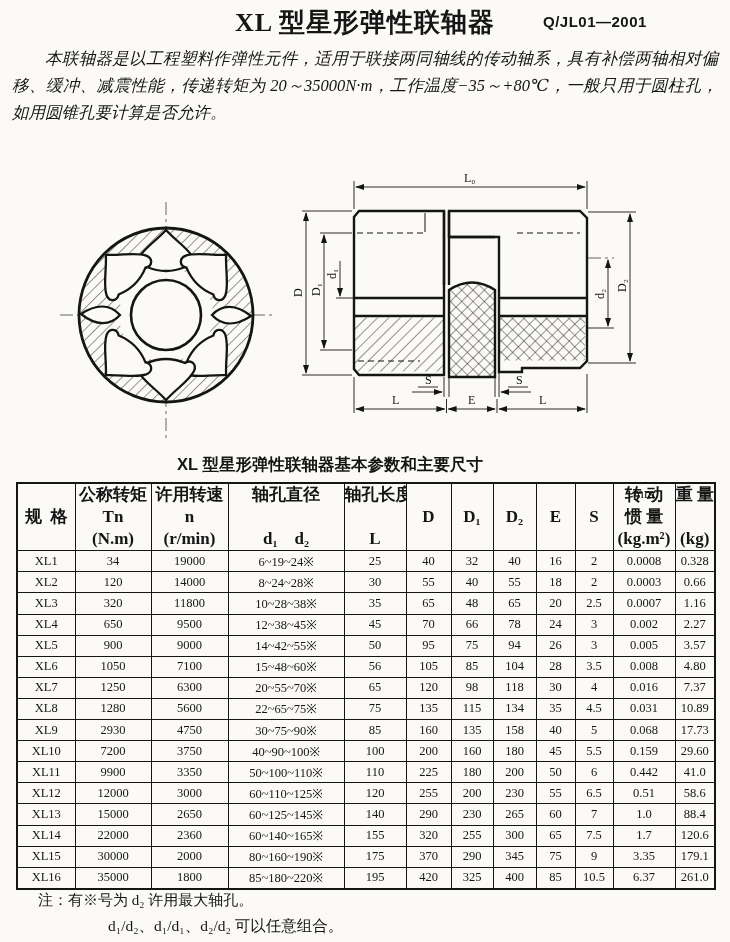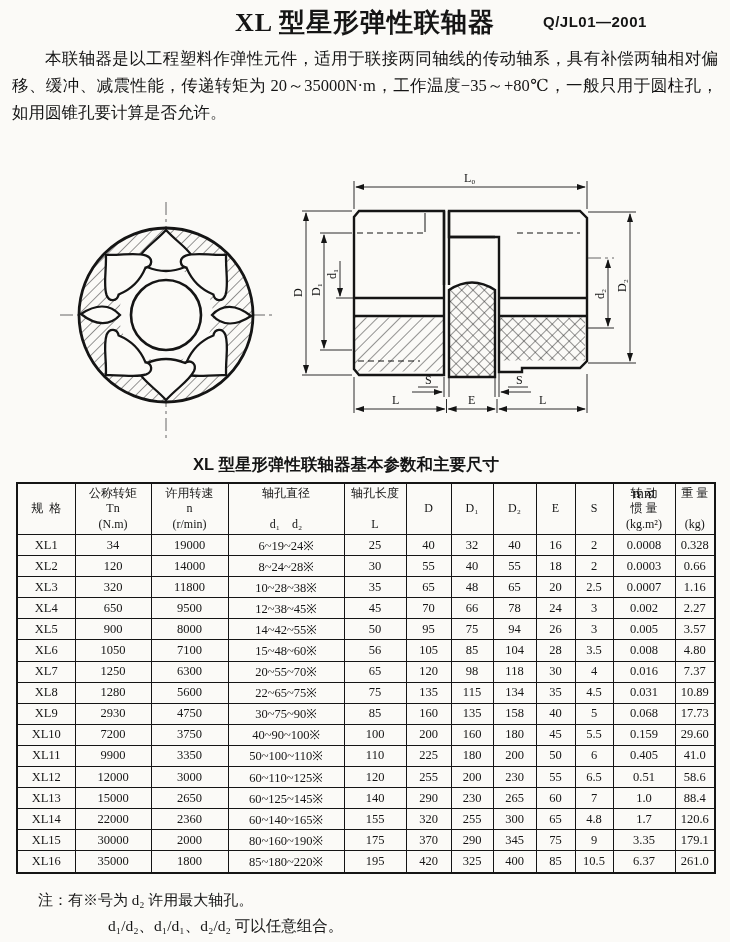--- a/index.html
+++ b/index.html
@@ -16,49 +16,49 @@
     font-size:26px;font-weight:bold;letter-spacing:1px;
     font-family:Liberation Serif, serif;
   }
   .std-no{
     top:13px;left:543px;font-size:15px;letter-spacing:.5px;
     font-family:"Liberation Sans","DejaVu Sans",sans-serif;font-weight:bold;
   }
   
   .intro{
     top:46px;left:12px;width:706px;
-    font-size:16.5px;line-height:1.63;text-align:justify;text-indent:2em;
+    font-size:16.5px;line-height:1.63;text-align:justify;text-indent:2em;font-style:italic;
   }
   
   .fig{background:transparent;}
   svg{display:block;}
   .outline{fill:none;stroke:#151515;stroke-width:2.4;}
   .heavy{stroke:#151515;stroke-width:2.4;fill:none;}
   .thin{stroke:#151515;stroke-width:1;fill:none;}
   .hid{stroke:#151515;stroke-width:1.2;fill:none;stroke-dasharray:6 4;}
   .cl{stroke:#555;stroke-width:.9;fill:none;stroke-dasharray:13 4 3 4;}
   .dim{stroke:#151515;stroke-width:.9;fill:none;}
   .dimtxt{font-size:12px;fill:#151515;font-family:"Liberation Serif",serif;}
   
   .tbl-title{
-    top:454px;left:16px;width:660px;text-align:center;
+    top:454px;left:0;width:660px;text-align:center;
     font-size:16.5px;font-weight:bold;
     font-family:"Liberation Sans","DejaVu Sans",sans-serif;
   }
   .tbl-unit{top:457px;left:633px;font-size:14px;margin-top:29px;}
   table.spec{
     top:482px;left:16px;width:698px;position:absolute;
     border-collapse:collapse;table-layout:fixed;
     border:2.2px solid #151515;
   }
   table.spec th,table.spec td{
     border:1.1px solid #151515;text-align:center;vertical-align:middle;
     padding:0;overflow:hidden;
   }
-  table.spec th{height:50px;font-weight:normal;font-size:12px;line-height:1.3;}
+  table.spec th{height:50px;font-weight:bold;font-size:17px;line-height:1.3;}
   table.spec th div{white-space:pre;}
   table.spec td{height:20.1px;font-size:12.5px;}
   
   .note1{top:891px;left:38px;font-size:15px;}
   .note2{top:916px;left:66px;font-size:15.5px;margin-left:42px;}
 </style>
 </head>
 <body>
 
 <div class="abs page-title">XL 型星形弹性联轴器</div>
@@ -326,21 +326,21 @@
         <td>66</td>
         <td>78</td>
         <td>24</td>
         <td>3</td>
         <td>0.002</td>
         <td>2.27</td>
       </tr>
       <tr>
         <td>XL5</td>
         <td>900</td>
-        <td>8000</td>
+        <td>9000</td>
         <td>14~42~55※</td>
         <td>50</td>
         <td>95</td>
         <td>75</td>
         <td>94</td>
         <td>26</td>
         <td>3</td>
         <td>0.005</td>
         <td>3.57</td>
       </tr>
@@ -418,21 +418,21 @@
         <td>XL11</td>
         <td>9900</td>
         <td>3350</td>
         <td>50~100~110※</td>
         <td>110</td>
         <td>225</td>
         <td>180</td>
         <td>200</td>
         <td>50</td>
         <td>6</td>
-        <td>0.405</td>
+        <td>0.442</td>
         <td>41.0</td>
       </tr>
       <tr>
         <td>XL12</td>
         <td>12000</td>
         <td>3000</td>
         <td>60~110~125※</td>
         <td>120</td>
         <td>255</td>
         <td>200</td>
@@ -459,21 +459,21 @@
       <tr>
         <td>XL14</td>
         <td>22000</td>
         <td>2360</td>
         <td>60~140~165※</td>
         <td>155</td>
         <td>320</td>
         <td>255</td>
         <td>300</td>
         <td>65</td>
-        <td>4.8</td>
+        <td>7.5</td>
         <td>1.7</td>
         <td>120.6</td>
       </tr>
       <tr>
         <td>XL15</td>
         <td>30000</td>
         <td>2000</td>
         <td>80~160~190※</td>
         <td>175</td>
         <td>370</td>

